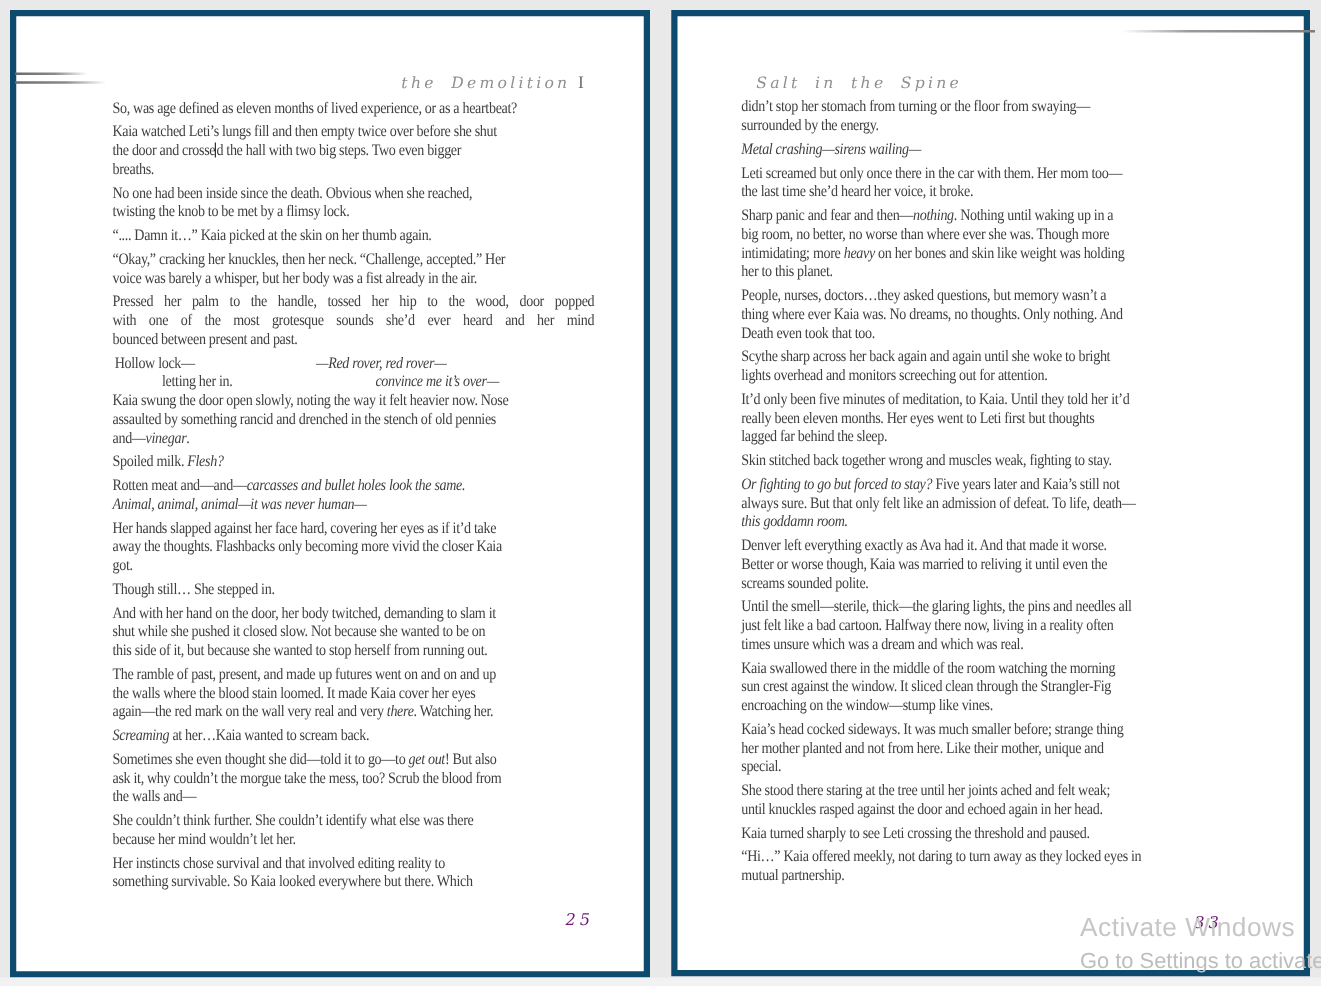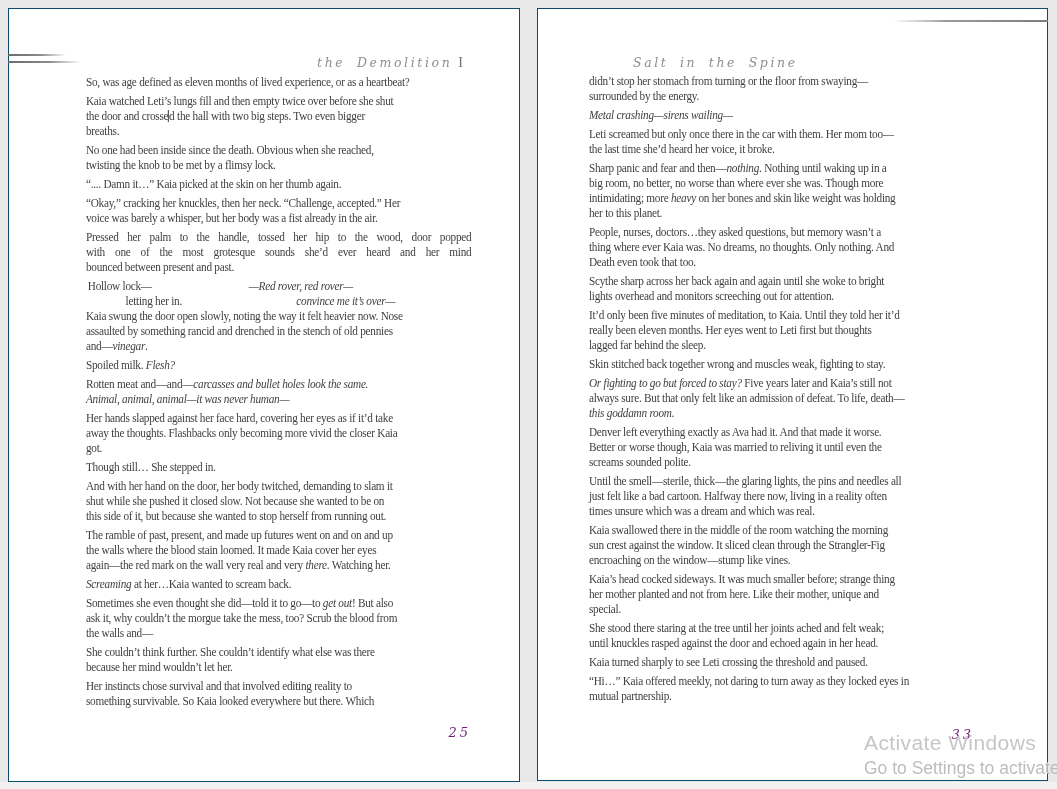--- a/index.html
+++ b/index.html
@@ -4,40 +4,40 @@
 <style>
   html,body{margin:0;padding:0;}
   .stage{
     position:relative; width:1057px; height:789px;
     background:#e9e9e9; overflow:hidden;
     font-family:"Liberation Serif", serif;
   }
   .bottom-strip{position:absolute; left:0; top:782px; width:1057px; height:7px; background:#f2f2f2;}
   .page{
     position:absolute; top:8px; background:#ffffff;
-    border:1px solid #0c4a6e; box-sizing:border-box;
+    border:5px solid #0c4a6e; box-sizing:border-box;
   }
   .page.left{left:8px; width:512px; height:774px;}
   .page.right{left:537px; width:511px; height:773px;}
 
   
   .margin-line{position:absolute; height:2px; background:linear-gradient(to right,#6a6a6a 0%,#8a8a8a 55%,rgba(140,140,140,0) 100%);}
   .margin-line.a1{left:-1px; top:45px; width:58px;}
   .margin-line.a2{left:-1px; top:52px; width:73px;}
   .top-rule{position:absolute; top:11px; left:355px; width:155px; height:2px;
     background:linear-gradient(to right,rgba(130,130,130,0) 0%,#9a9a9a 35%,#7d7d7d 100%);}
 
   .running-header{position:absolute; top:44px; height:18px; color:#8f8f8f; white-space:nowrap;}
   .script{
     font-family:"DejaVu Serif", serif; font-style:italic;
     font-size:12.5px; letter-spacing:2.6px; word-spacing:5px; color:#8f8f8f;
   }
   .hdr-suffix{font-family:"Liberation Serif", serif; font-style:normal; font-size:14px; color:#6f6f6f; letter-spacing:0; margin-left:6px;}
   .header-left{left:69px; width:385px; text-align:right;}
-  .header-right{left:63px; text-align:left;margin-left:32px;}
+  .header-right{left:63px; text-align:left;}
 
   .page-body{
     position:absolute; width:438px;
     transform:scaleX(0.88); transform-origin:0 0;
     font-size:12.8px; letter-spacing:-0.3px; color:#3f3f3f;
   }
   .body-left{left:77px; top:66px;}
   .body-right{left:51px; top:65px;}
   .para{margin:0 0 4px 0;}
   .para.tight{margin-bottom:0;}

